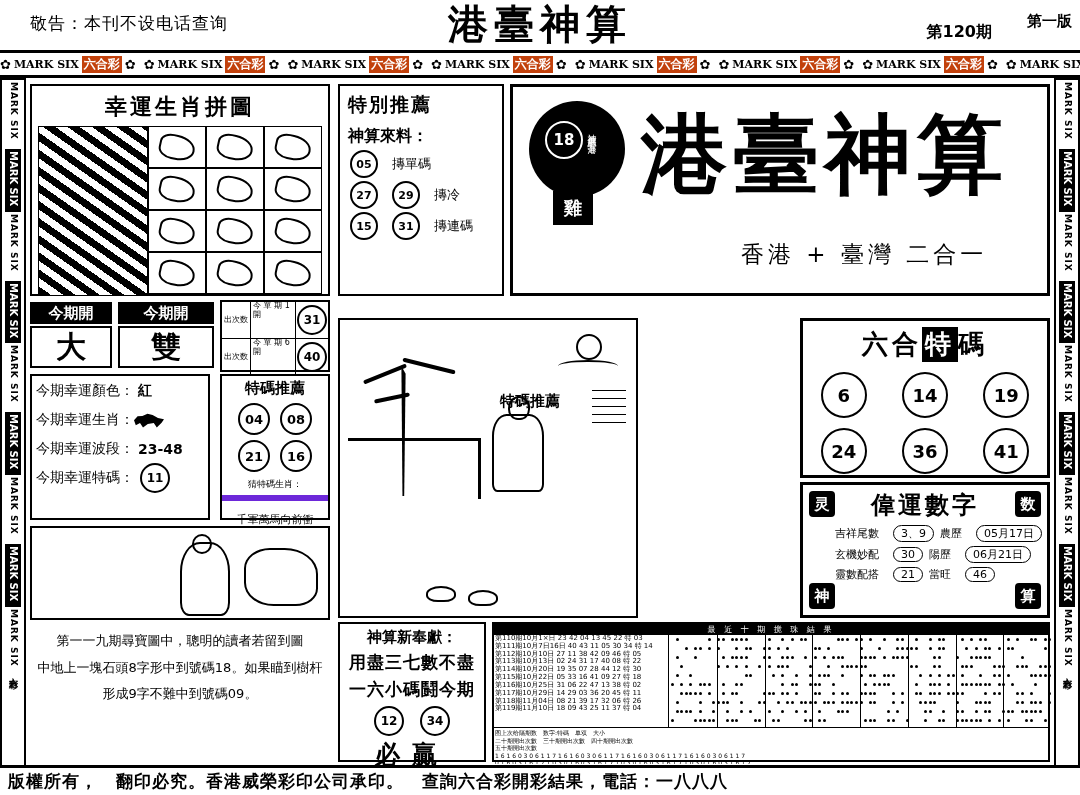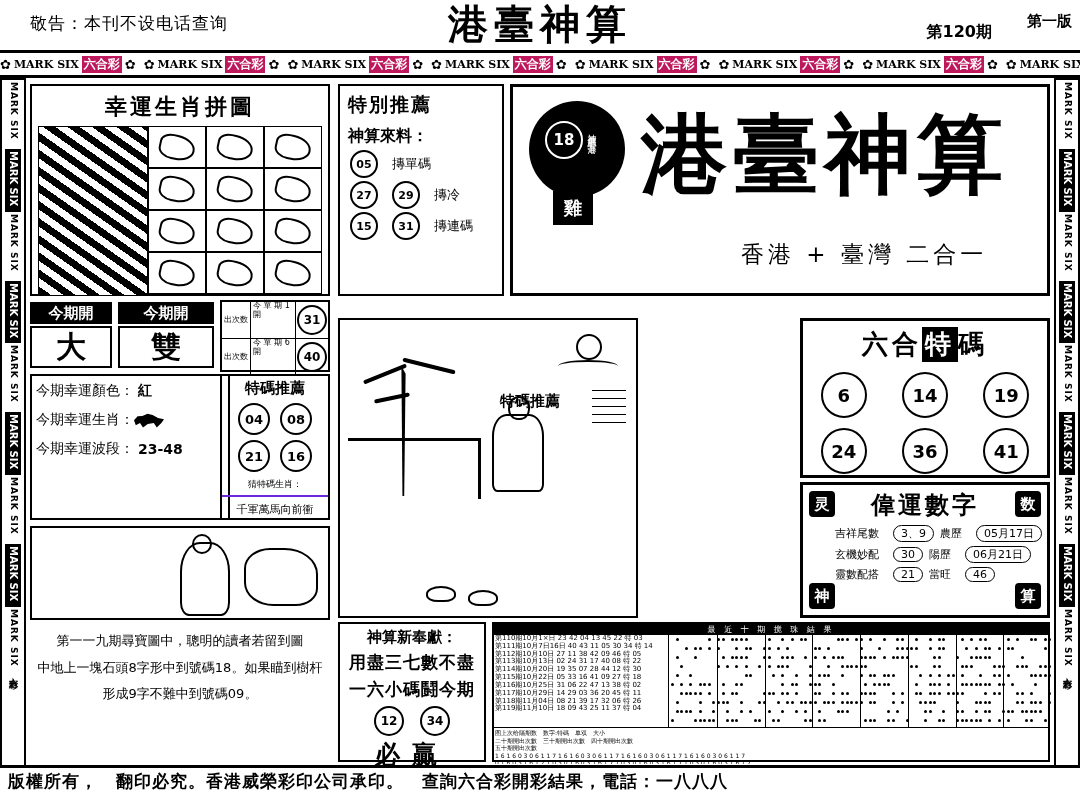--- a/index.html
+++ b/index.html
@@ -15,21 +15,21 @@
   #topbar{left:0;top:0;width:1080px;height:50px;}
   #notice{left:30px;top:12px;font-size:17px;font-weight:normal;letter-spacing:1px;}
   #masthead-top{left:340px;top:0px;width:400px;height:48px;font-size:40px;font-weight:bold;letter-spacing:6px;
                 font-family:"DejaVu Serif","Liberation Serif",serif;}
   #issue{right:88px;top:22px;font-size:16px;font-weight:bold;}
   #edition{right:8px;top:12px;font-size:15px;font-weight:bold;}
   #markstrip{left:0;top:50px;width:1080px;height:28px;border-top:3px solid #000;border-bottom:3px solid #000;
              display:flex;align-items:center;overflow:hidden;background:#fff;}
   .mark-unit{display:flex;align-items:center;gap:3px;margin-right:8px;white-space:nowrap;}
   .mark-unit .w{font-size:11px;font-weight:bold;font-family:"DejaVu Serif",serif;}
-  .mark-unit .cn{font-size:12px;font-weight:bold;background:#be185d;color:#fff;padding:0 2px;}
+  .mark-unit .cn{font-size:12px;font-weight:bold;background:#c2410c;color:#fff;padding:0 2px;}
   .flower{font-size:13px;}
 
   
   .rail{top:78px;width:26px;height:690px;overflow:hidden;border:2px solid #000;}
   #rail-left{left:0;}
   #rail-right{right:0;}
   .rail-inner{display:flex;flex-direction:column;align-items:center;gap:2px;padding-top:2px;}
   .rail-txt{writing-mode:vertical-rl;font-size:9px;font-weight:bold;letter-spacing:1px;}
   .rail-blk{writing-mode:vertical-rl;font-size:10px;font-weight:bold;background:#000;color:#fff;padding:2px 1px;}
 
@@ -83,34 +83,34 @@
   #openv2{left:118px;top:326px;width:96px;height:42px;font-size:30px;font-weight:bold;}
   #freq-box{left:220px;top:300px;width:110px;height:72px;}
   .freq-row{display:flex;height:36px;}
   .freq-lbl{width:28px;font-size:8px;display:flex;align-items:center;justify-content:center;text-align:center;
             border-right:1px solid #000;line-height:1.05;}
   .freq-mid{width:42px;font-size:8px;border-right:1px solid #000;line-height:1.1;padding-left:2px;}
   .freq-c{flex:1;display:flex;align-items:center;justify-content:center;}
   .freq-c .circ{width:26px;height:26px;font-size:12px;}
 
   
-  #lucky-box{left:30px;top:374px;width:200px;height:146px;}
+  #lucky-box{left:30px;top:374px;width:180px;height:146px;}
   .lk-row{display:flex;align-items:center;height:29px;font-size:14px;padding-left:4px;}
   .lk-k{letter-spacing:0px;}
   .lk-v{font-weight:bold;margin-left:4px;}
   .horse{width:30px;height:16px;background:#000;clip-path:polygon(0 55%,12% 30%,28% 28%,45% 14%,62% 22%,80% 40%,100% 48%,92% 70%,76% 100%,66% 72%,46% 78%,30% 100%,20% 72%,6% 86%);}
   #tema-c{width:26px;height:26px;font-size:12px;margin-left:6px;}
 
   
   #tema-box{left:220px;top:374px;width:110px;height:146px;}
   #tema-title{font-size:15px;margin-top:3px;}
   .tm-row{display:flex;gap:10px;justify-content:center;margin-top:5px;}
   .tm-c{width:28px;height:28px;font-size:13px;}
   #tema-guess{font-size:9px;text-align:center;margin-top:6px;}
-  #tema-slogan{font-size:11px;text-align:center;border-top:2px solid #6d28d9;margin-top:4px;padding-top:5px;}
+  #tema-slogan{font-size:11px;text-align:center;border-top:6px solid #6d28d9;margin-top:4px;padding-top:11px;}
 
   
   #art-box{left:338px;top:318px;width:300px;height:300px;}
   #art-label{position:absolute;left:160px;top:72px;font-size:15px;font-weight:bold;}
   #art-bars{position:absolute;left:252px;top:70px;width:34px;height:44px;}
   #art-bars div{height:1px;background:#000;margin-bottom:7px;}
   .tree{position:absolute;left:18px;top:26px;width:110px;height:150px;}
   .trunk{position:absolute;left:42px;top:20px;width:7px;height:130px;background:#000;
          clip-path:polygon(20% 0,80% 6%,60% 100%,35% 100%);}
   .branch{position:absolute;background:#000;height:4px;border-radius:2px;}
@@ -361,20 +361,24 @@
       <span class="lk-k">今期幸運顏色：</span>
       <span class="lk-v">紅</span>
     </div>
     <div class="lk-row">
       <span class="lk-k">今期幸運生肖：</span>
       <span class="horse"></span>
     </div>
     <div class="lk-row">
       <span class="lk-k">今期幸運波段：</span>
       <span class="lk-v">23-48</span>
+    </div>
+    <div class="lk-row">
+      <span class="lk-k">今期幸運特碼：</span>
+      <span class="circ" id="tema-c">11</span>
     </div>
   </div>
 
   <div class="abs bk" id="tema-box">
     <div class="ttl ctr" id="tema-title">特碼推薦</div>
     <div class="tm-row">
       <div class="circ tm-c">04</div>
       <div class="circ tm-c">08</div>
     </div>
     <div class="tm-row">

